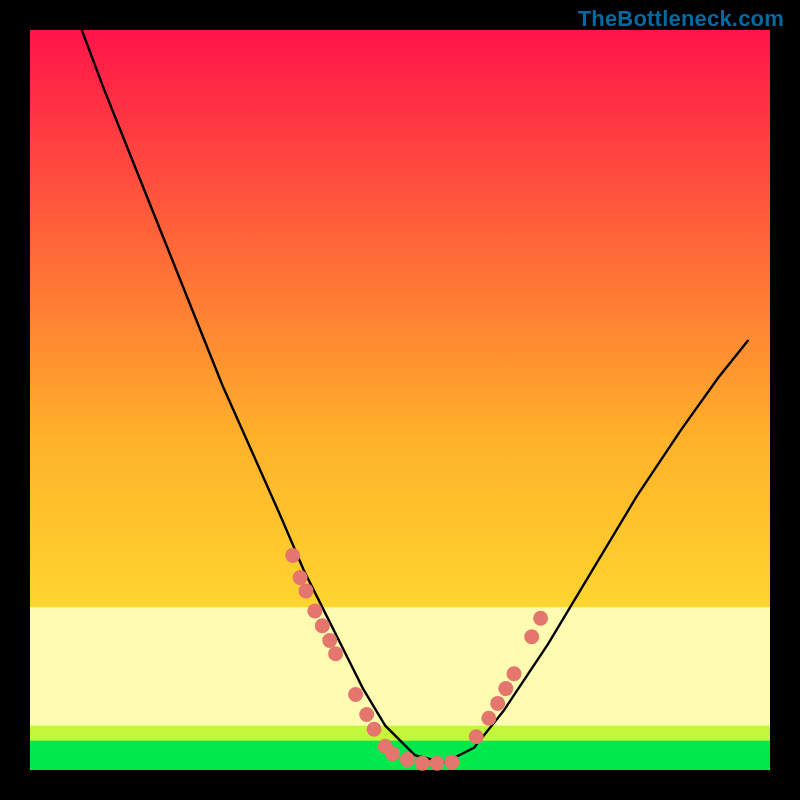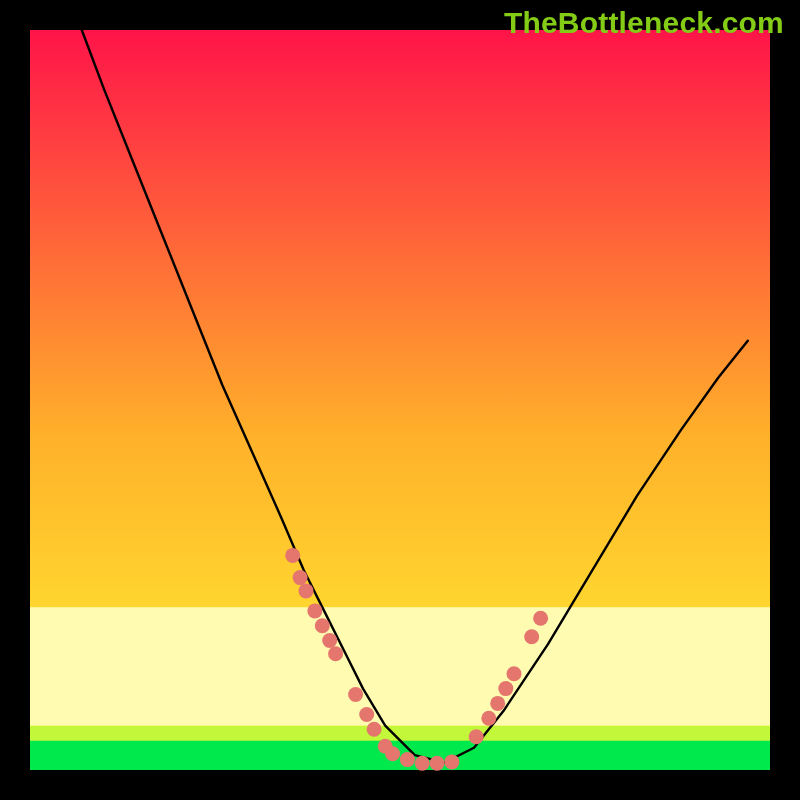--- a/index.html
+++ b/index.html
@@ -16,23 +16,23 @@
     height: 800px;
   }
   svg {
     display: block;
   }
   .watermark {
     position: absolute;
     top: 6px;
     right: 16px;
     font-family: Arial, Helvetica, sans-serif;
-    font-size: 30px;
+    font-size: 22px;
     font-weight: 700;
-    color: #84cc16;
+    color: #0369a1;
     letter-spacing: 0.2px;
   }
 </style>
 </head>
 <body>
 
 <div class="canvas-wrap">
   <svg id="chart-svg" width="800" height="800" viewBox="0 0 800 800">
 
     <defs>

